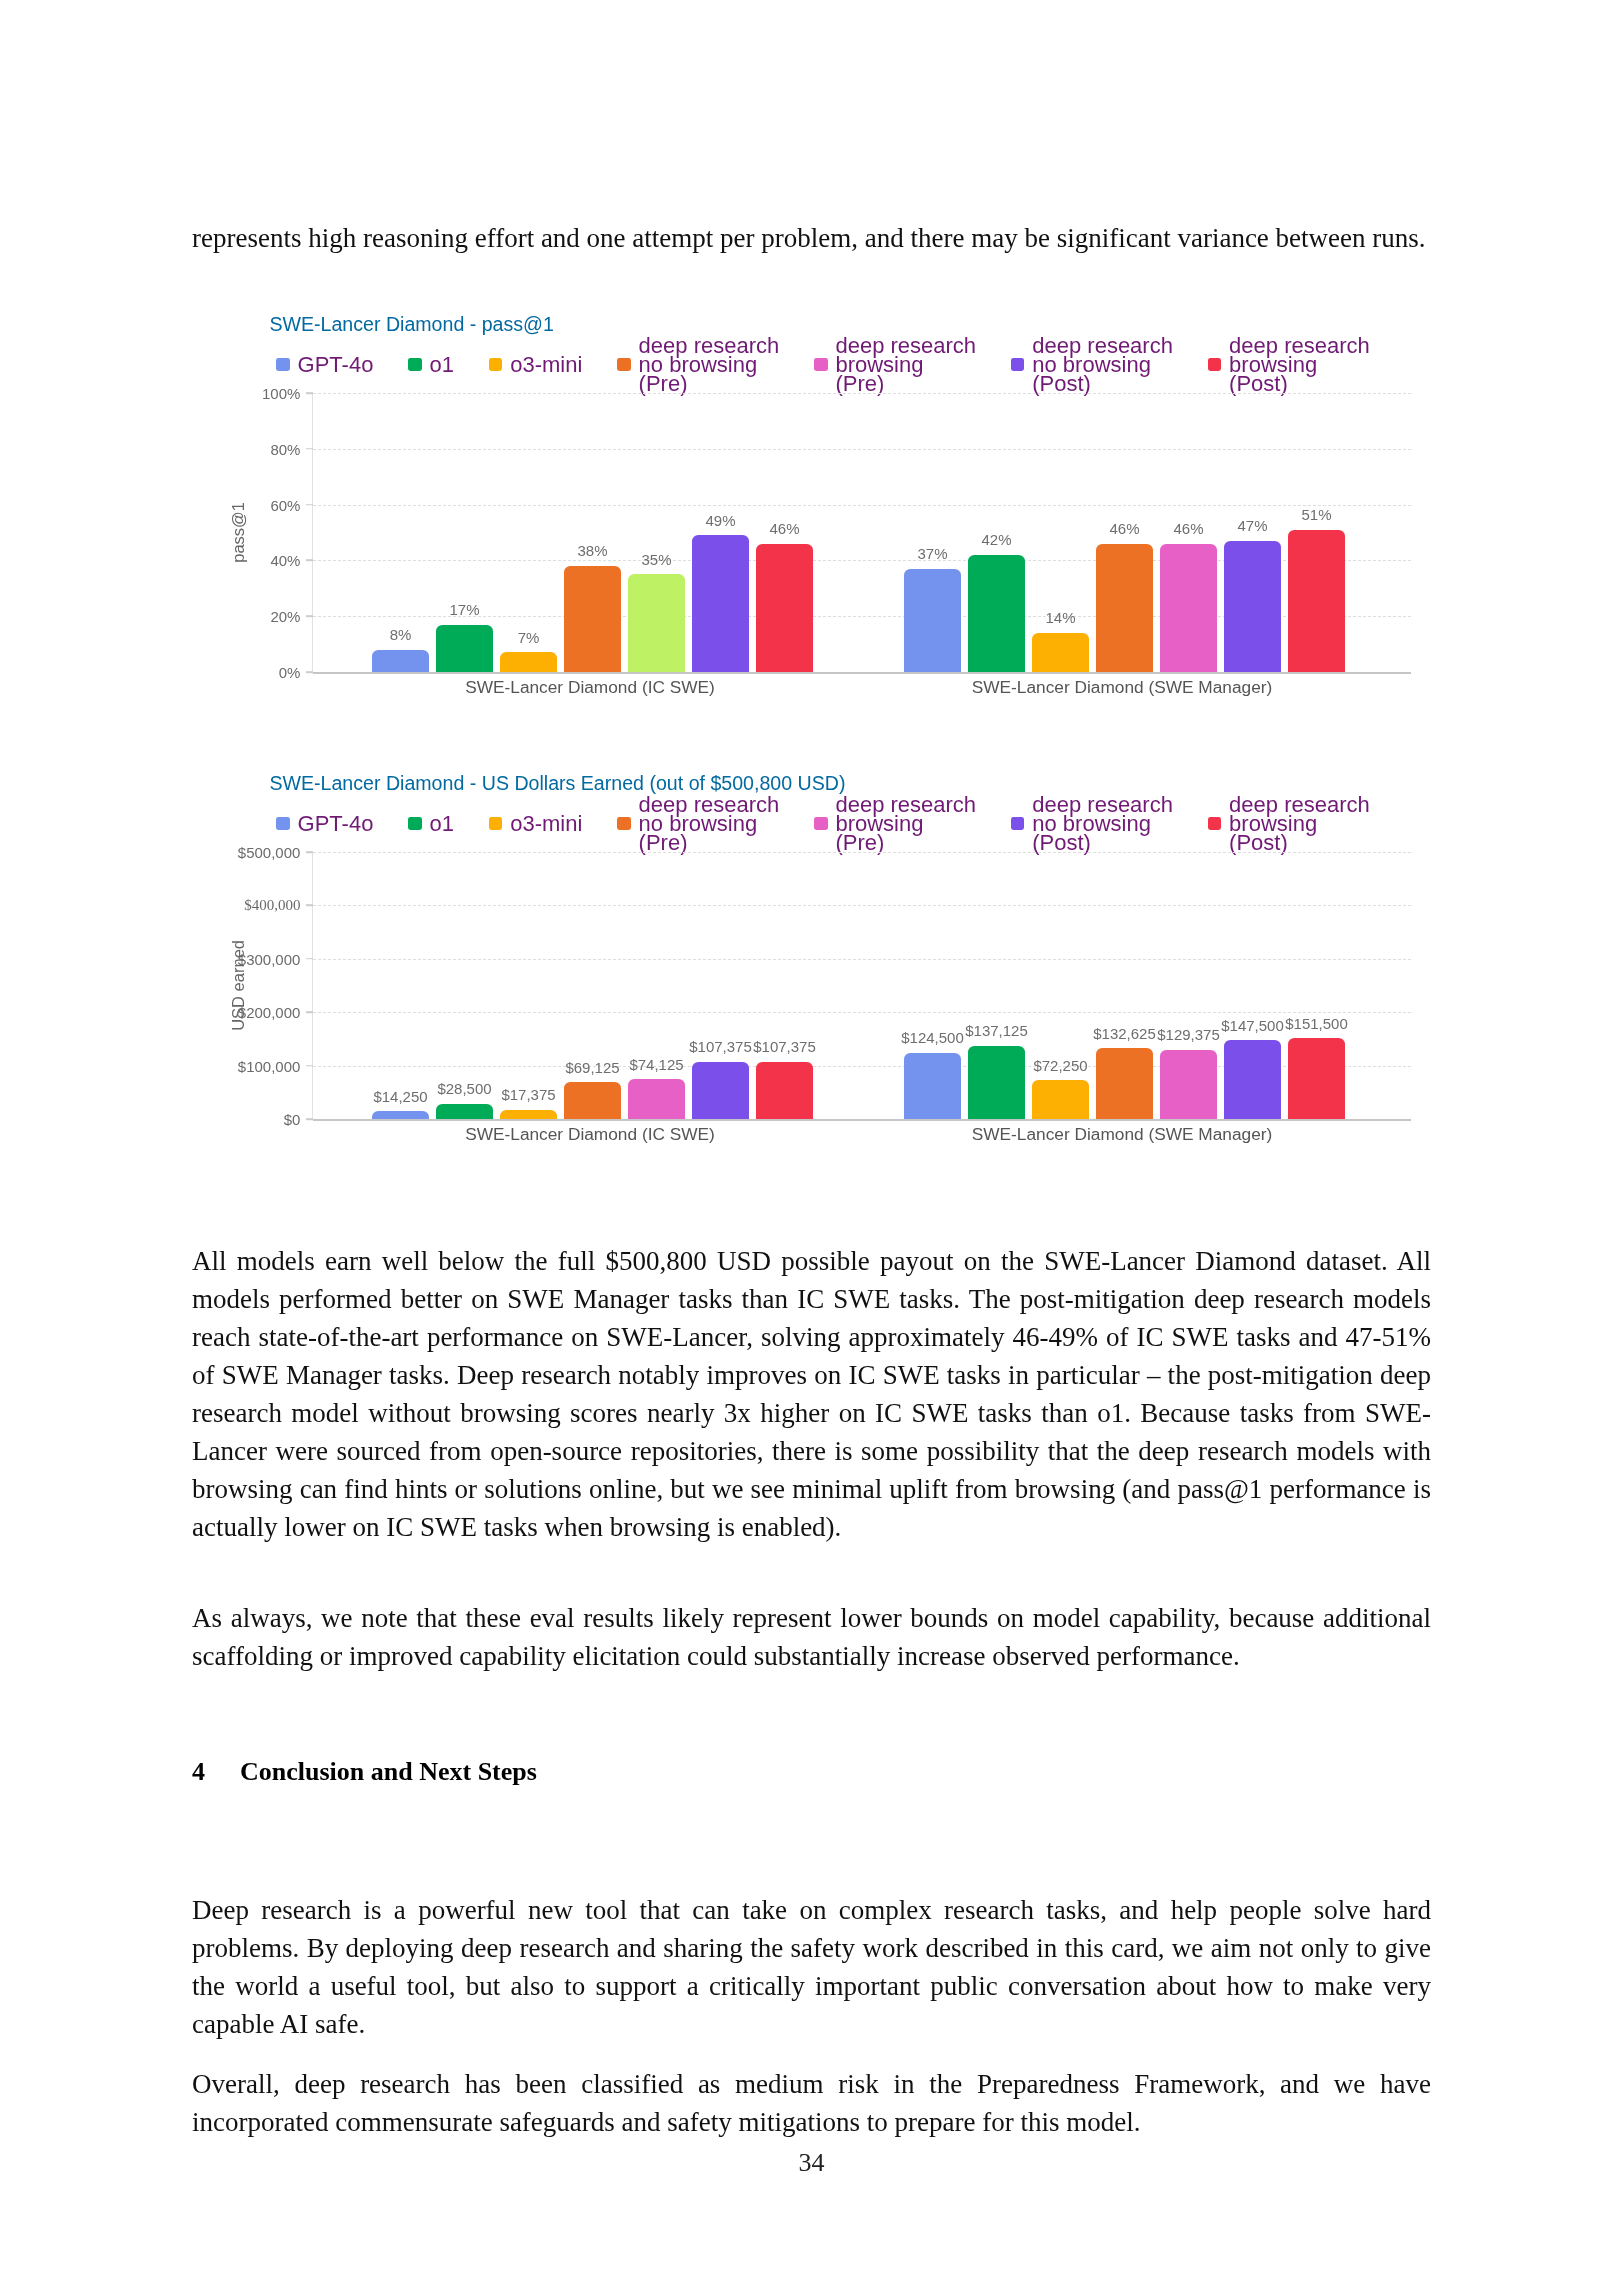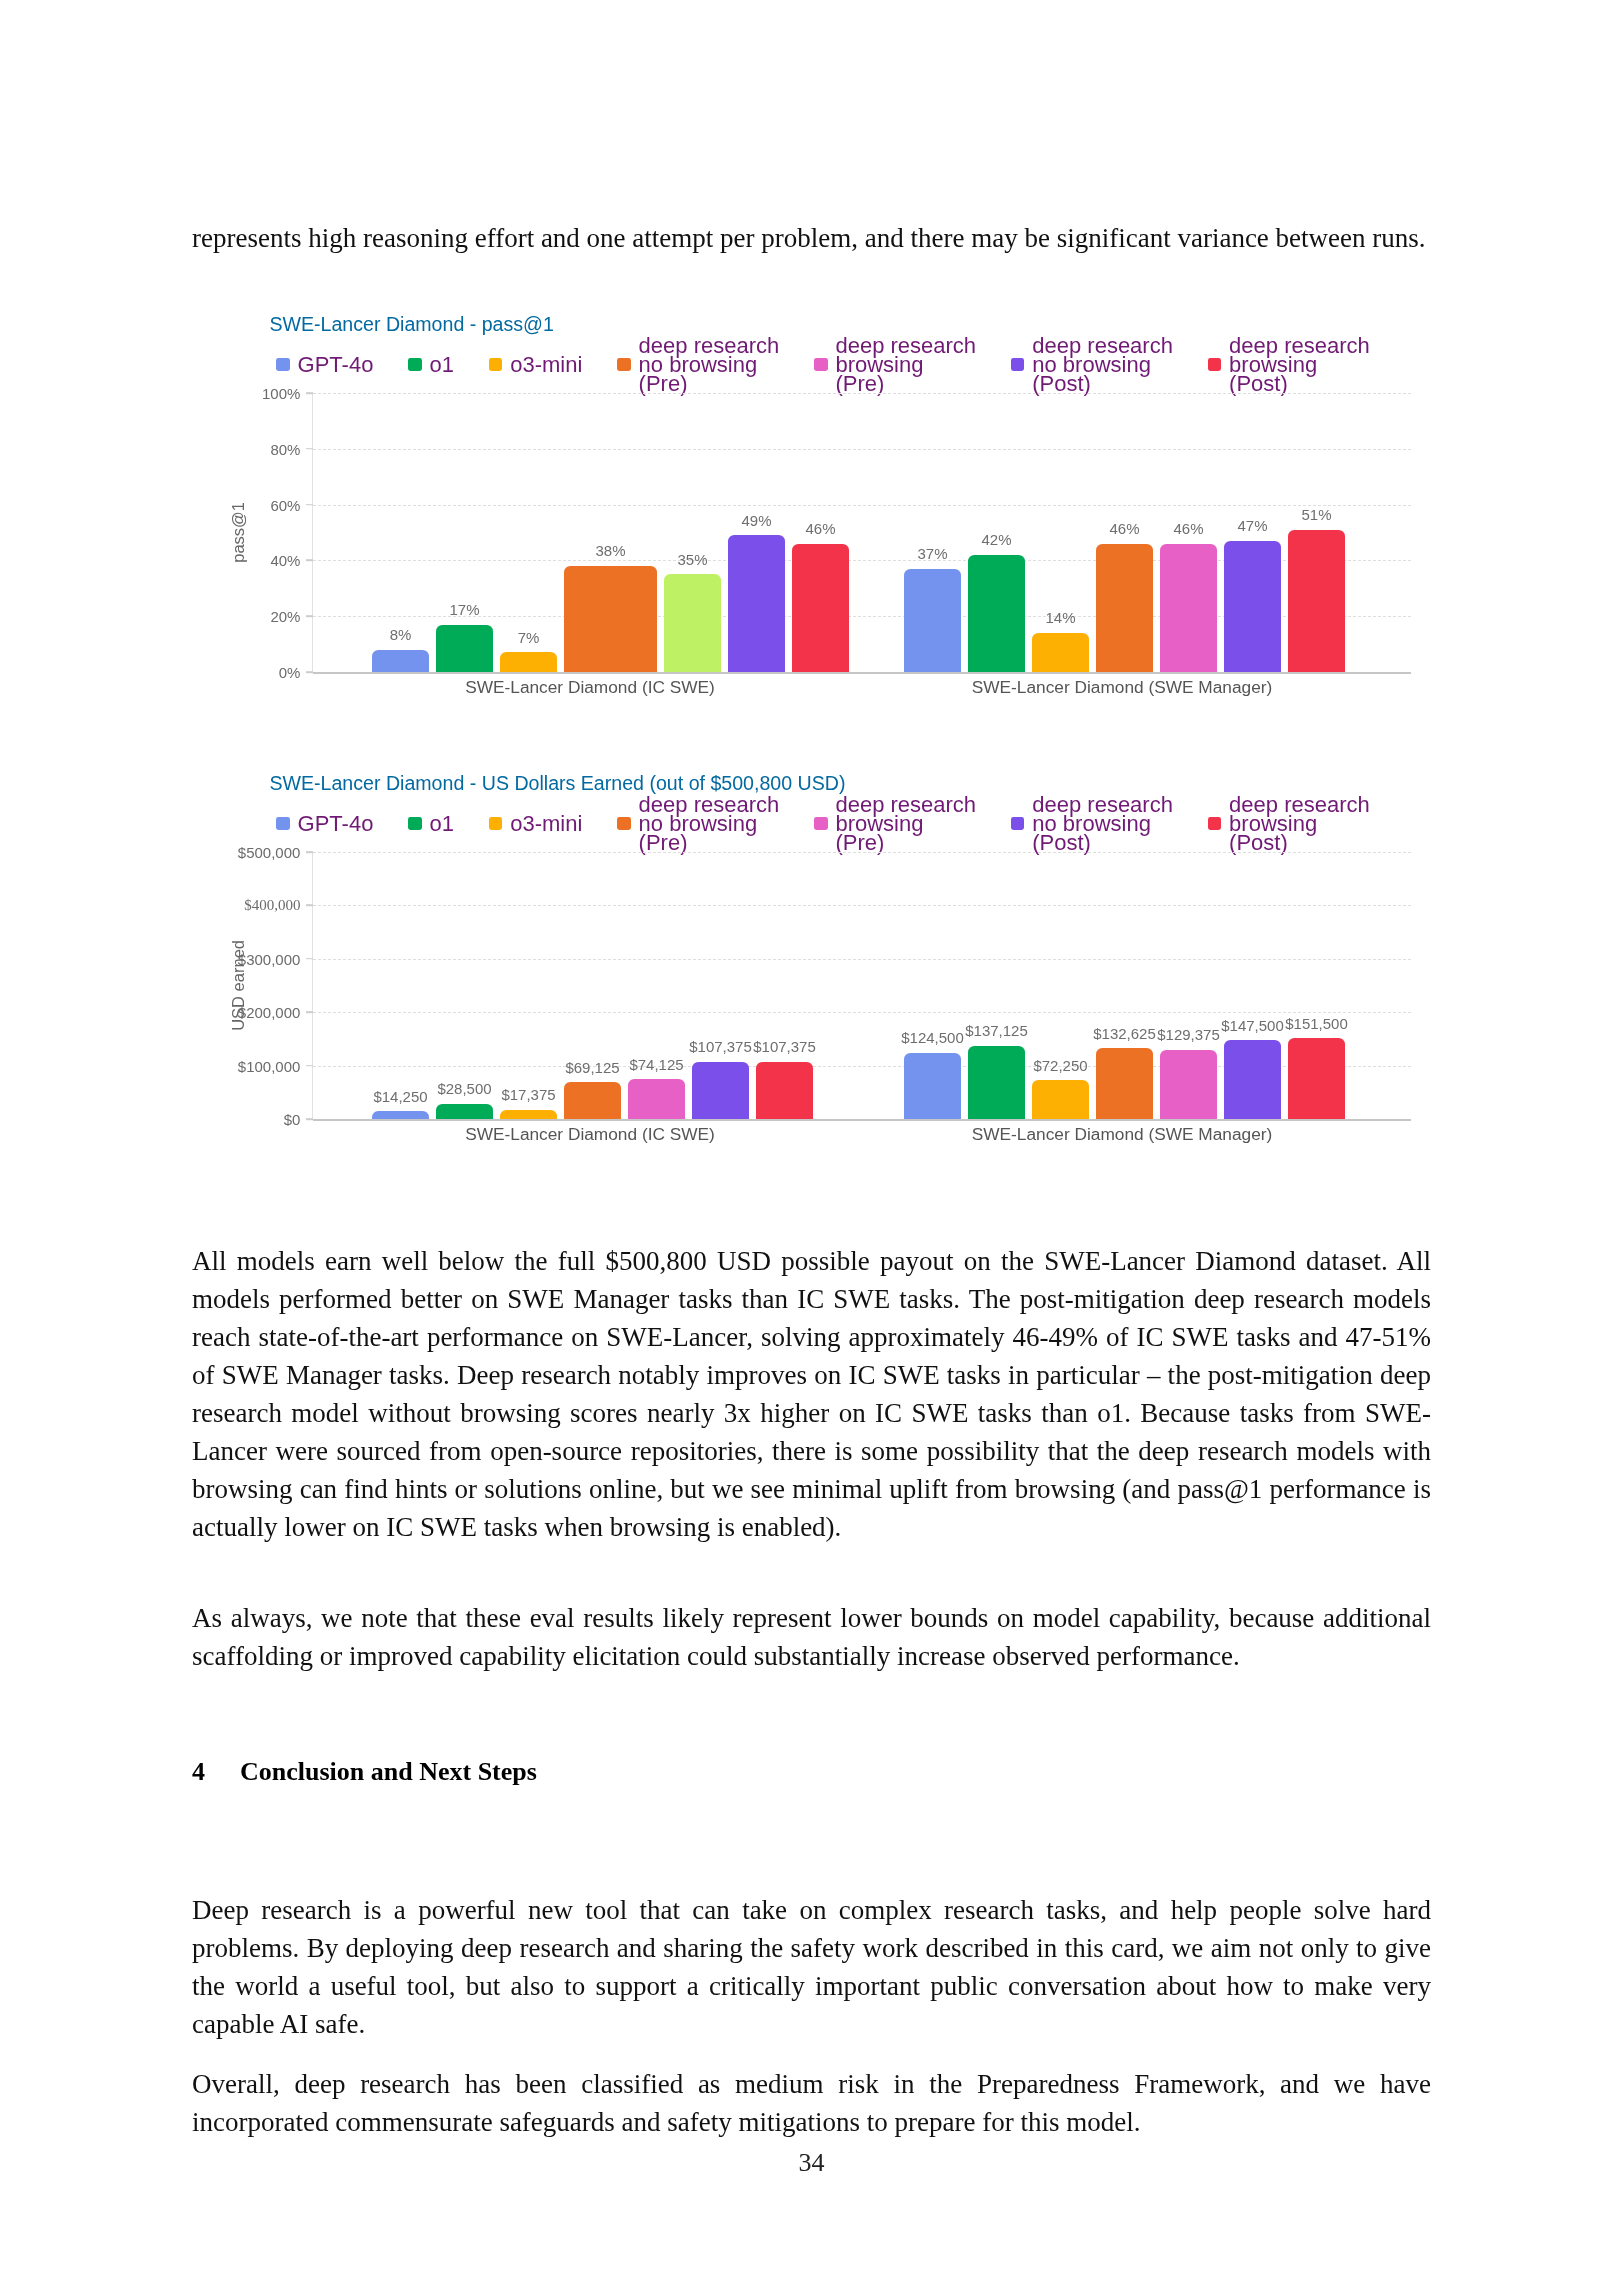--- a/index.html
+++ b/index.html
@@ -226,21 +226,21 @@
           <div class="bar-group group-0">
             <div class="bar" style="background: rgb(116, 147, 238); height: 8%;">
               <div class="bar-value-label">8%</div>
             </div>
             <div class="bar" style="background: rgb(0, 171, 87); height: 17%;">
               <div class="bar-value-label">17%</div>
             </div>
             <div class="bar" style="background: rgb(253, 176, 2); height: 7%;">
               <div class="bar-value-label">7%</div>
             </div>
-            <div class="bar" style="background: rgb(236, 113, 37); height: 38%; padding-left: 36px;">
+            <div class="bar" style="background: rgb(236, 113, 37); height: 38%;">
               <div class="bar-value-label">38%</div>
             </div>
             <div class="bar" style="background: #bef264; height: 35%;">
               <div class="bar-value-label">35%</div>
             </div>
             <div class="bar" style="background: rgb(123, 79, 233); height: 49%;">
               <div class="bar-value-label">49%</div>
             </div>
             <div class="bar" style="background: rgb(242, 51, 73); height: 46%;">
               <div class="bar-value-label">46%</div>

